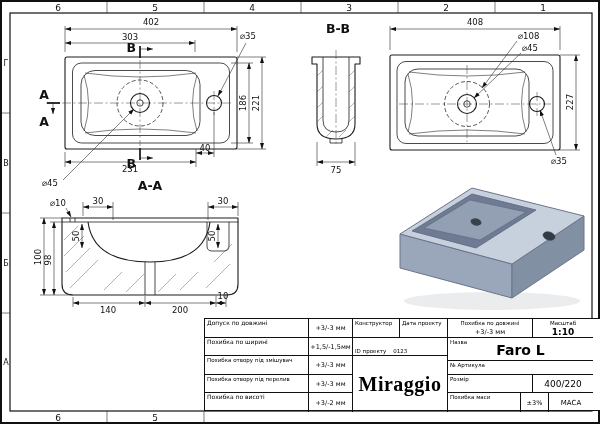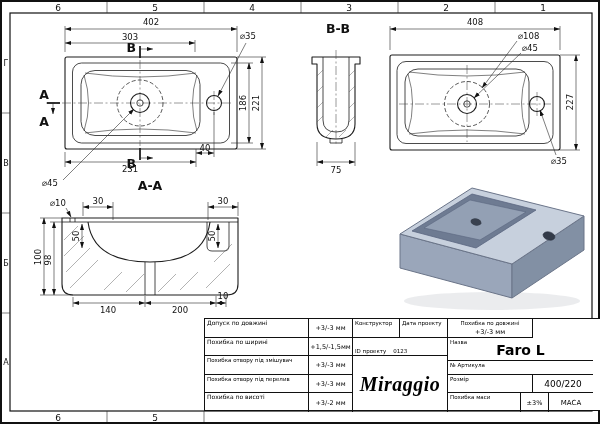--- a/index.html
+++ b/index.html
@@ -25,21 +25,21 @@
   .cell{position:absolute;box-sizing:border-box;border-right:0.8px solid #111;
         border-bottom:0.8px solid #111;overflow:hidden;}
   .nbr{border-right:none;} .nbb{border-bottom:none;}
   .lab{font-size:6px;line-height:1.15;padding:1px 2px;display:block;}
   .lab5{font-size:5.5px;line-height:1.1;padding:1px 2px;display:block;}
   .cent{display:flex;align-items:center;justify-content:center;text-align:center;}
   .val{font-size:6.5px;}
   .big{font-weight:bold;font-size:14px;}
   .scale{font-weight:bold;font-size:9px;}
   .size{font-size:9px;}
-  .brand{font-family:"Liberation Serif","DejaVu Serif",serif;font-style:italic;
+  .brand{font-family:"Liberation Serif","DejaVu Serif",serif;
          font-weight:600;font-size:20px;letter-spacing:0.5px;}
 </style>
 </head>
 <body>
 
 <div class="sheet">
 
 <svg width="600" height="424" viewBox="0 0 600 424">
   <defs>
     <marker id="ar" viewBox="0 0 10 8" refX="9.5" refY="4" markerWidth="11" markerHeight="8.5" orient="auto-start-reverse">
@@ -323,20 +323,24 @@
     <span class="lab5" style="display:inline;">ID проекту</span>
     <span class="lab5" style="display:inline;padding-left:0;">0123</span></div>
   <div class="cell cent nbb" style="left:148px;top:37px;width:95px;height:56px;">
     <span class="brand">Miraggio</span>
       </div>
 
   <div class="cell" style="left:243px;top:0;width:85px;height:19px;">
     <span class="lab5" style="text-align:center;">Похибка по довжині</span>
     <div class="cent val" style="height:9px;">+3/-3 мм</div>
       </div>
+  <div class="cell nbr" style="left:328px;top:0;width:60px;height:19px;">
+    <span class="lab5" style="text-align:center;">Масштаб</span>
+    <div class="cent scale" style="height:9px;">1:10</div>
+      </div>
   <div class="cell nbr" style="left:243px;top:19px;width:145px;height:23px;">
     <span class="lab5">Назва</span>
     <div class="cent big" style="height:12px;margin-top:-2px;">Faro L</div>
       </div>
   <div class="cell nbr" style="left:243px;top:42px;width:145px;height:14px;">
     <span class="lab5">№ Артикула</span>
       </div>
   <div class="cell" style="left:243px;top:56px;width:85px;height:18px;">
     <span class="lab5">Розмір</span>
       </div>

